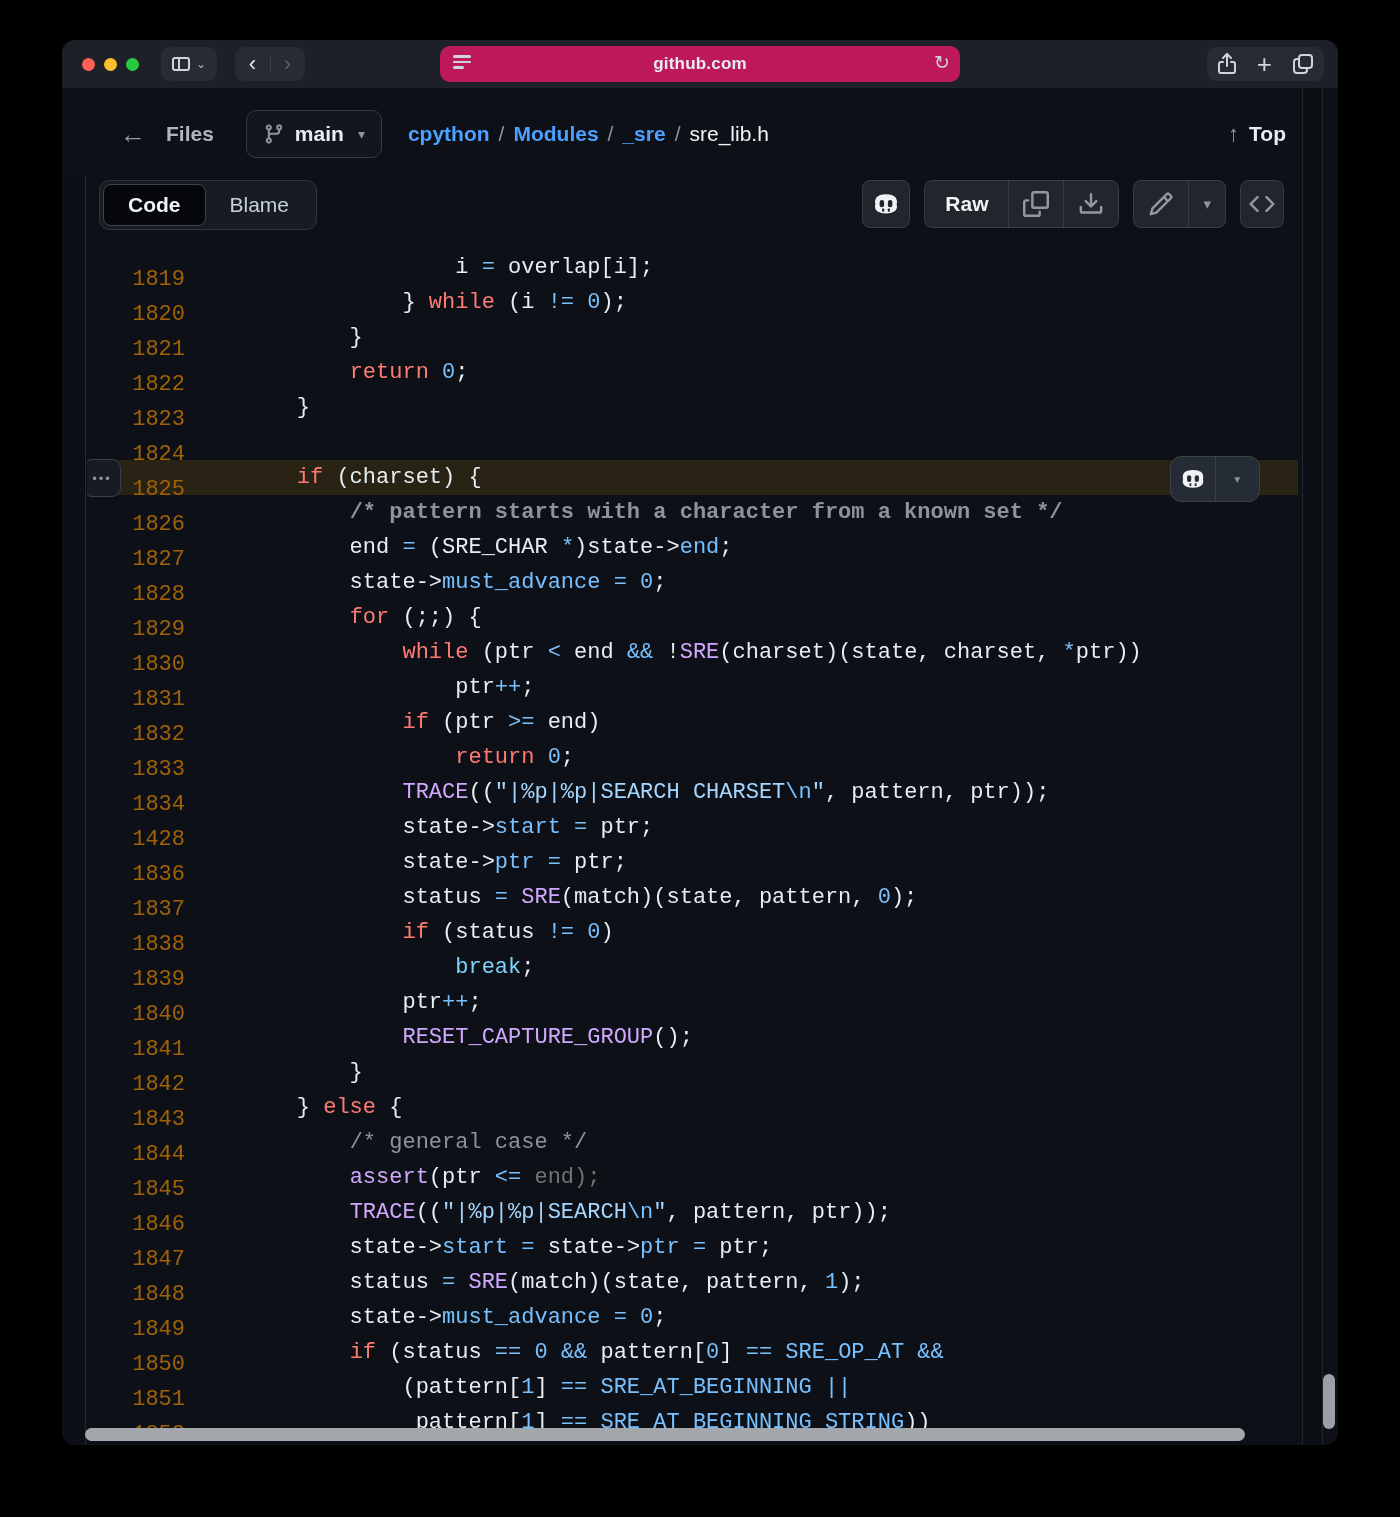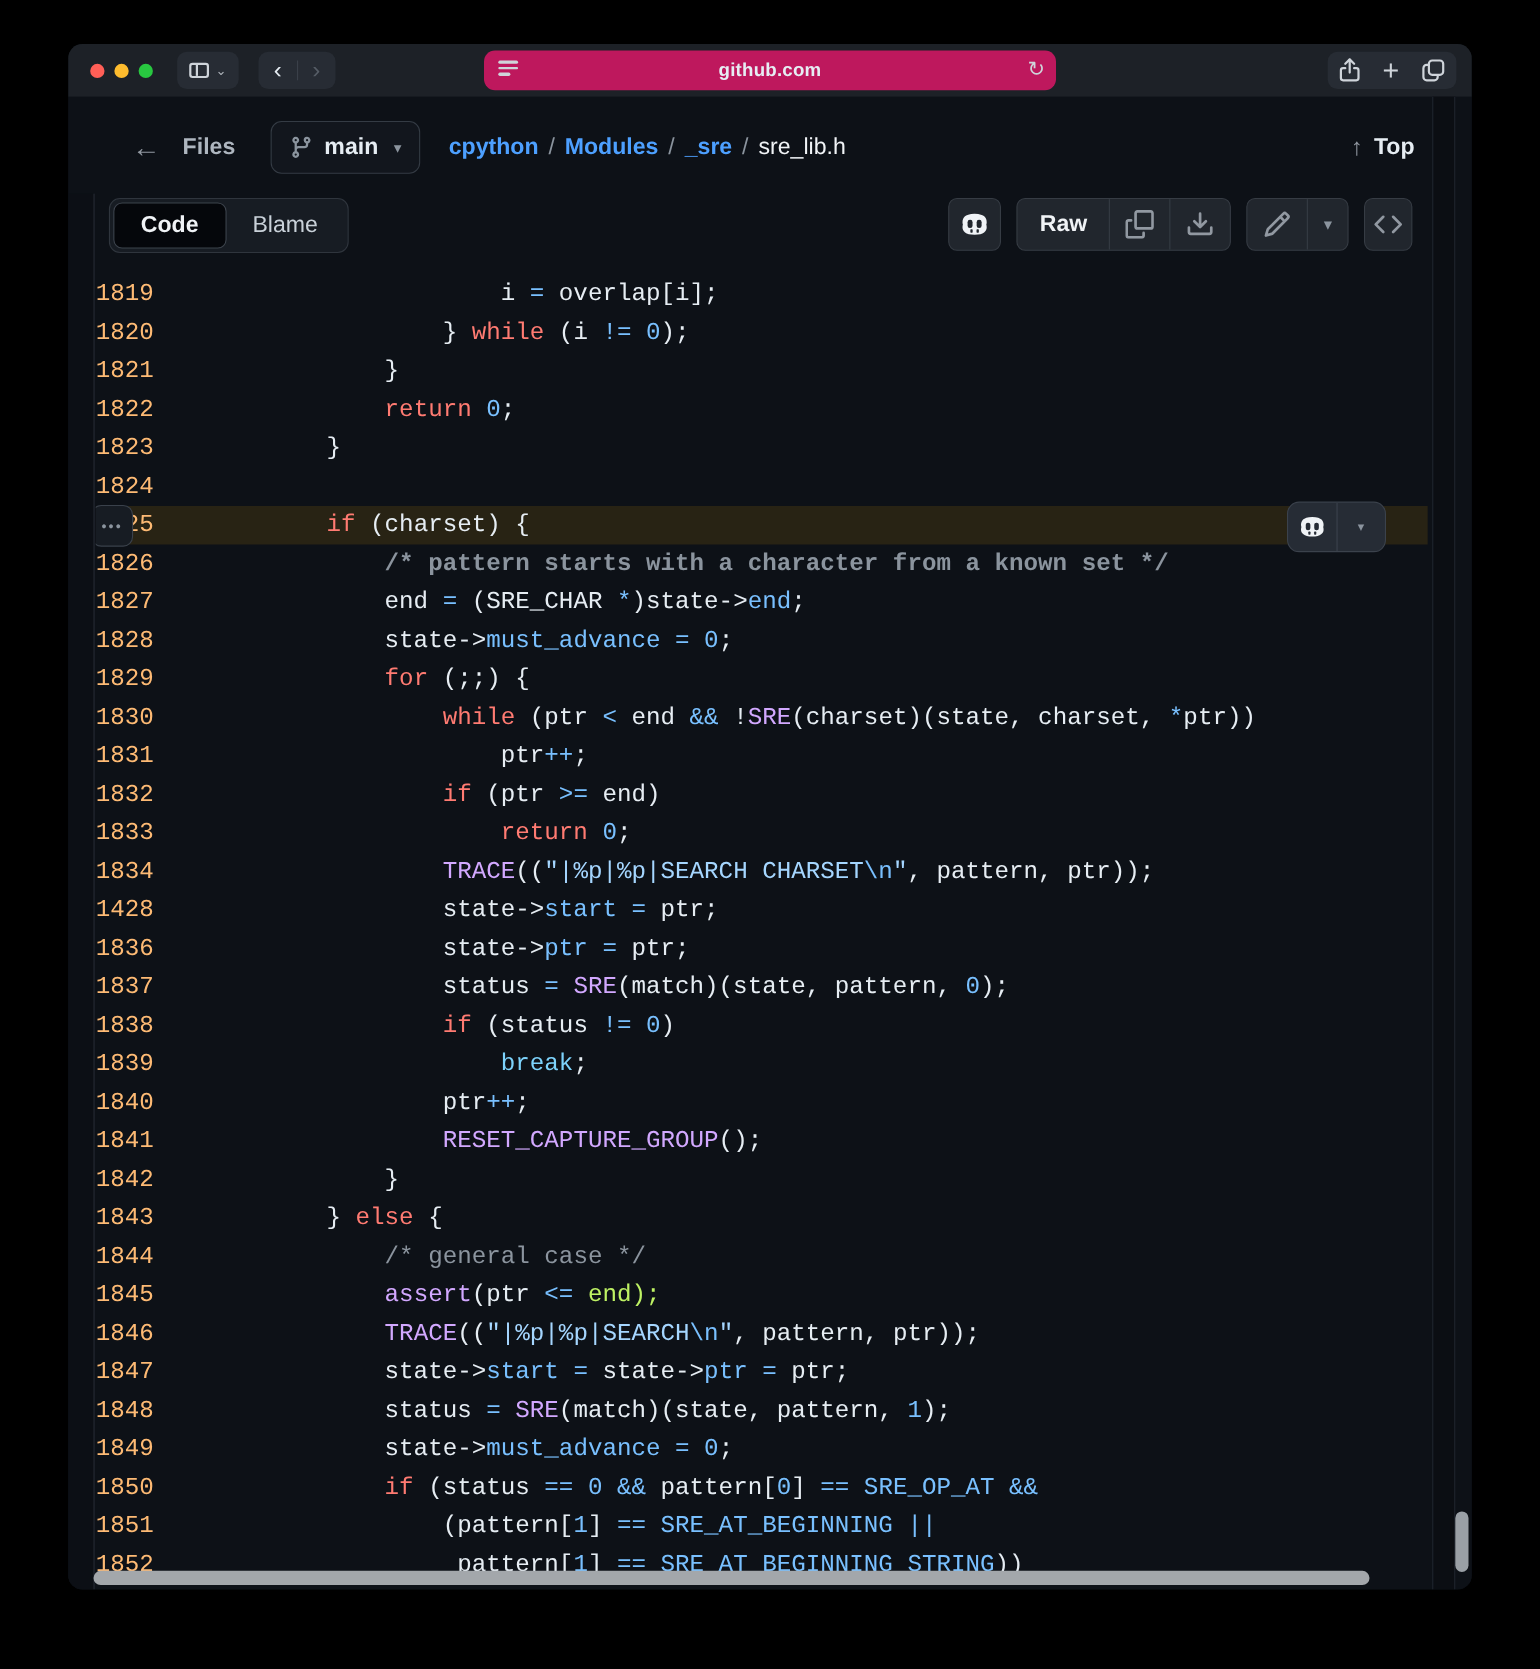--- a/index.html
+++ b/index.html
@@ -76,21 +76,21 @@
   .tb-btn svg, .tb-seg svg { display:block; }
 
   
   .code-panel { position:absolute; top:162px; left:0; right:0; bottom:0; }
   .rail-left { position:absolute; left:0; top:-74px; bottom:0; width:24px;
                background:#0c0f15; border-right:1px solid #262c35; }
   .code-rows { position:absolute; left:25px; right:40px; top:0; bottom:0; overflow:hidden;
                font-family:"Liberation Mono","DejaVu Sans Mono",monospace; font-size:22px; }
   .code-row { display:flex; height:35px; line-height:35px; white-space:pre; position:relative; }
   .code-row.hl { background:rgba(187,128,9,0.16); }
-  .ln { width:98px; color:#fdba74; flex:none; }
+  .ln { width:98px; text-align:right; color:#a16207; flex:none;margin-top:12px; }
   .code-text { padding-left:59px; color:#e6edf3; }
 
   .kebab-btn { position:absolute; left:-4px; top:209px; width:38px; height:38px;
                background:#171c23; border:1.5px solid #3a414b; border-radius:9px;
                color:#8b949e; font-size:13px; letter-spacing:2px; display:flex;
                align-items:center; justify-content:center; z-index:6;
                font-family:"Liberation Sans",sans-serif; }
   .copilot-inline { position:absolute; right:38px; top:206px; height:46px; width:90px;
                     background:#262c35; border:1.5px solid #3b424c; border-radius:11px;
                     display:flex; z-index:6; overflow:hidden; }
@@ -268,21 +268,21 @@
           <div class="code-row"><span class="ln">1428</span><span class="code-text"><span style="color: rgb(230, 237, 243);">            state-&gt;</span><span style="color: rgb(121, 192, 255);">start</span><span style="color: rgb(230, 237, 243);"> </span><span style="color: rgb(121, 192, 255);">=</span><span style="color: rgb(230, 237, 243);"> ptr;</span></span></div>
           <div class="code-row"><span class="ln">1836</span><span class="code-text"><span style="color: rgb(230, 237, 243);">            state-&gt;</span><span style="color: rgb(121, 192, 255);">ptr</span><span style="color: rgb(230, 237, 243);"> </span><span style="color: rgb(121, 192, 255);">=</span><span style="color: rgb(230, 237, 243);"> ptr;</span></span></div>
           <div class="code-row"><span class="ln">1837</span><span class="code-text"><span style="color: rgb(230, 237, 243);">            status </span><span style="color: rgb(121, 192, 255);">=</span><span style="color: rgb(230, 237, 243);"> </span><span style="color: rgb(210, 168, 255);">SRE</span><span style="color: rgb(230, 237, 243);">(match)(state, pattern, </span><span style="color: rgb(121, 192, 255);">0</span><span style="color: rgb(230, 237, 243);">);</span></span></div>
           <div class="code-row"><span class="ln">1838</span><span class="code-text"><span style="color: rgb(230, 237, 243);">            </span><span style="color: rgb(255, 123, 114);">if</span><span style="color: rgb(230, 237, 243);"> (status </span><span style="color: rgb(121, 192, 255);">!=</span><span style="color: rgb(230, 237, 243);"> </span><span style="color: rgb(121, 192, 255);">0</span><span style="color: rgb(230, 237, 243);">)</span></span></div>
           <div class="code-row"><span class="ln">1839</span><span class="code-text"><span style="color: rgb(230, 237, 243);">                </span><span style="color: #7dd3fc;">break</span><span style="color: rgb(230, 237, 243);">;</span></span></div>
           <div class="code-row"><span class="ln">1840</span><span class="code-text"><span style="color: rgb(230, 237, 243);">            ptr</span><span style="color: rgb(121, 192, 255);">++</span><span style="color: rgb(230, 237, 243);">;</span></span></div>
           <div class="code-row"><span class="ln">1841</span><span class="code-text"><span style="color: rgb(230, 237, 243);">            </span><span style="color: rgb(210, 168, 255);">RESET_CAPTURE_GROUP</span><span style="color: rgb(230, 237, 243);">();</span></span></div>
           <div class="code-row"><span class="ln">1842</span><span class="code-text"><span style="color: rgb(230, 237, 243);">        }</span></span></div>
           <div class="code-row"><span class="ln">1843</span><span class="code-text"><span style="color: rgb(230, 237, 243);">    } </span><span style="color: rgb(255, 123, 114);">else</span><span style="color: rgb(230, 237, 243);"> {</span></span></div>
           <div class="code-row"><span class="ln">1844</span><span class="code-text"><span style="color: rgb(230, 237, 243);">        </span><span style="color: rgb(139, 148, 158);">/* general case */</span></span></div>
-          <div class="code-row"><span class="ln">1845</span><span class="code-text"><span style="color: rgb(230, 237, 243);">        </span><span style="color: rgb(210, 168, 255);">assert</span><span style="color: rgb(230, 237, 243);">(ptr </span><span style="color: rgb(121, 192, 255);">&lt;=</span><span style="color: #bef264;"> end);</span></span></div>
+          <div class="code-row"><span class="ln">1845</span><span class="code-text"><span style="color: rgb(230, 237, 243);">        </span><span style="color: rgb(210, 168, 255);">assert</span><span style="color: rgb(230, 237, 243);">(ptr </span><span style="color: rgb(121, 192, 255);">&lt;=</span><span style="color: #737373;"> end);</span></span></div>
           <div class="code-row"><span class="ln">1846</span><span class="code-text"><span style="color: rgb(230, 237, 243);">        </span><span style="color: rgb(210, 168, 255);">TRACE</span><span style="color: rgb(230, 237, 243);">((</span><span style="color: rgb(165, 214, 255);">"|%p|%p|SEARCH</span><span style="color: rgb(121, 192, 255);">\n</span><span style="color: rgb(165, 214, 255);">"</span><span style="color: rgb(230, 237, 243);">, pattern, ptr));</span></span></div>
           <div class="code-row"><span class="ln">1847</span><span class="code-text"><span style="color: rgb(230, 237, 243);">        state-&gt;</span><span style="color: rgb(121, 192, 255);">start</span><span style="color: rgb(230, 237, 243);"> </span><span style="color: rgb(121, 192, 255);">=</span><span style="color: rgb(230, 237, 243);"> state-&gt;</span><span style="color: rgb(121, 192, 255);">ptr</span><span style="color: rgb(230, 237, 243);"> </span><span style="color: rgb(121, 192, 255);">=</span><span style="color: rgb(230, 237, 243);"> ptr;</span></span></div>
           <div class="code-row"><span class="ln">1848</span><span class="code-text"><span style="color: rgb(230, 237, 243);">        status </span><span style="color: rgb(121, 192, 255);">=</span><span style="color: rgb(230, 237, 243);"> </span><span style="color: rgb(210, 168, 255);">SRE</span><span style="color: rgb(230, 237, 243);">(match)(state, pattern, </span><span style="color: rgb(121, 192, 255);">1</span><span style="color: rgb(230, 237, 243);">);</span></span></div>
           <div class="code-row"><span class="ln">1849</span><span class="code-text"><span style="color: rgb(230, 237, 243);">        state-&gt;</span><span style="color: rgb(121, 192, 255);">must_advance</span><span style="color: rgb(230, 237, 243);"> </span><span style="color: rgb(121, 192, 255);">=</span><span style="color: rgb(230, 237, 243);"> </span><span style="color: rgb(121, 192, 255);">0</span><span style="color: rgb(230, 237, 243);">;</span></span></div>
           <div class="code-row"><span class="ln">1850</span><span class="code-text"><span style="color: rgb(230, 237, 243);">        </span><span style="color: rgb(255, 123, 114);">if</span><span style="color: rgb(230, 237, 243);"> (status </span><span style="color: rgb(121, 192, 255);">==</span><span style="color: rgb(230, 237, 243);"> </span><span style="color: rgb(121, 192, 255);">0</span><span style="color: rgb(230, 237, 243);"> </span><span style="color: rgb(121, 192, 255);">&amp;&amp;</span><span style="color: rgb(230, 237, 243);"> pattern[</span><span style="color: rgb(121, 192, 255);">0</span><span style="color: rgb(230, 237, 243);">] </span><span style="color: rgb(121, 192, 255);">==</span><span style="color: rgb(230, 237, 243);"> </span><span style="color: rgb(121, 192, 255);">SRE_OP_AT</span><span style="color: rgb(230, 237, 243);"> </span><span style="color: rgb(121, 192, 255);">&amp;&amp;</span></span></div>
           <div class="code-row"><span class="ln">1851</span><span class="code-text"><span style="color: rgb(230, 237, 243);">            (pattern[</span><span style="color: rgb(121, 192, 255);">1</span><span style="color: rgb(230, 237, 243);">] </span><span style="color: rgb(121, 192, 255);">==</span><span style="color: rgb(230, 237, 243);"> </span><span style="color: rgb(121, 192, 255);">SRE_AT_BEGINNING</span><span style="color: rgb(230, 237, 243);"> </span><span style="color: rgb(121, 192, 255);">||</span></span></div>
           <div class="code-row"><span class="ln">1852</span><span class="code-text"><span style="color: rgb(230, 237, 243);">             pattern[</span><span style="color: rgb(121, 192, 255);">1</span><span style="color: rgb(230, 237, 243);">] </span><span style="color: rgb(121, 192, 255);">==</span><span style="color: rgb(230, 237, 243);"> </span><span style="color: rgb(121, 192, 255);">SRE_AT_BEGINNING_STRING</span><span style="color: rgb(230, 237, 243);">))</span></span></div>
         </div>
       <div class="hscroll-thumb"></div>
       <div class="vscroll-thumb"></div>

